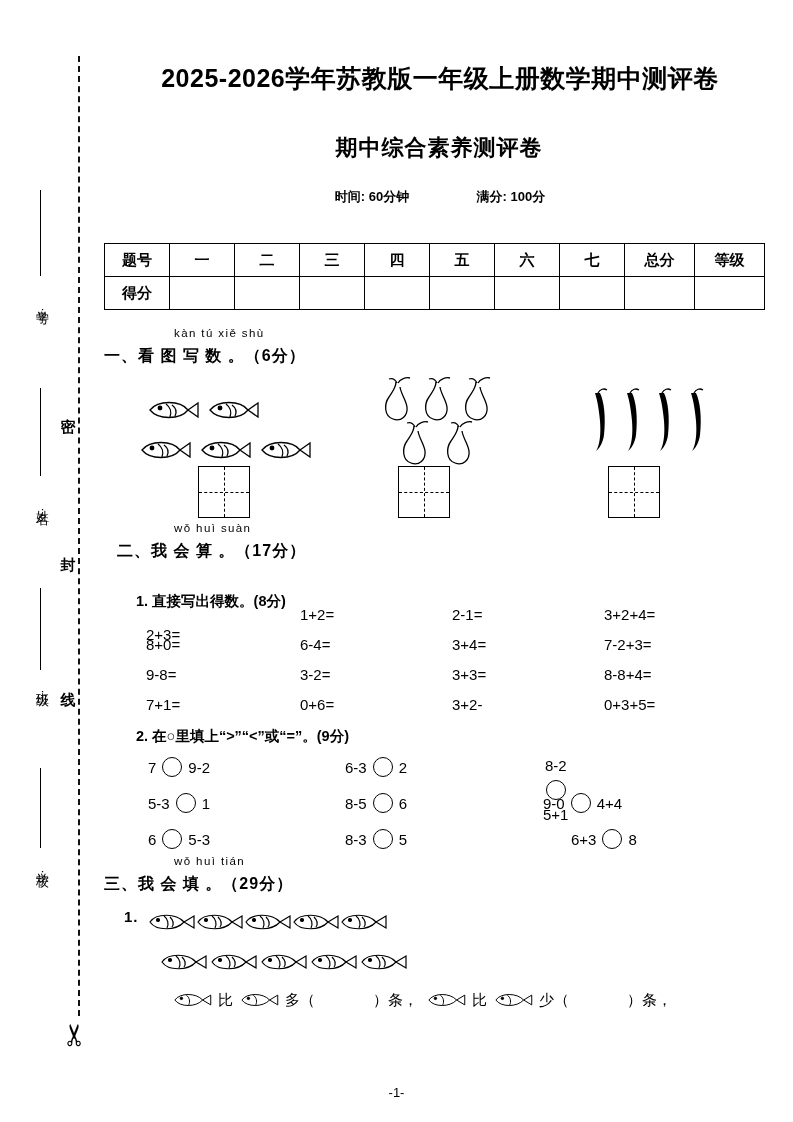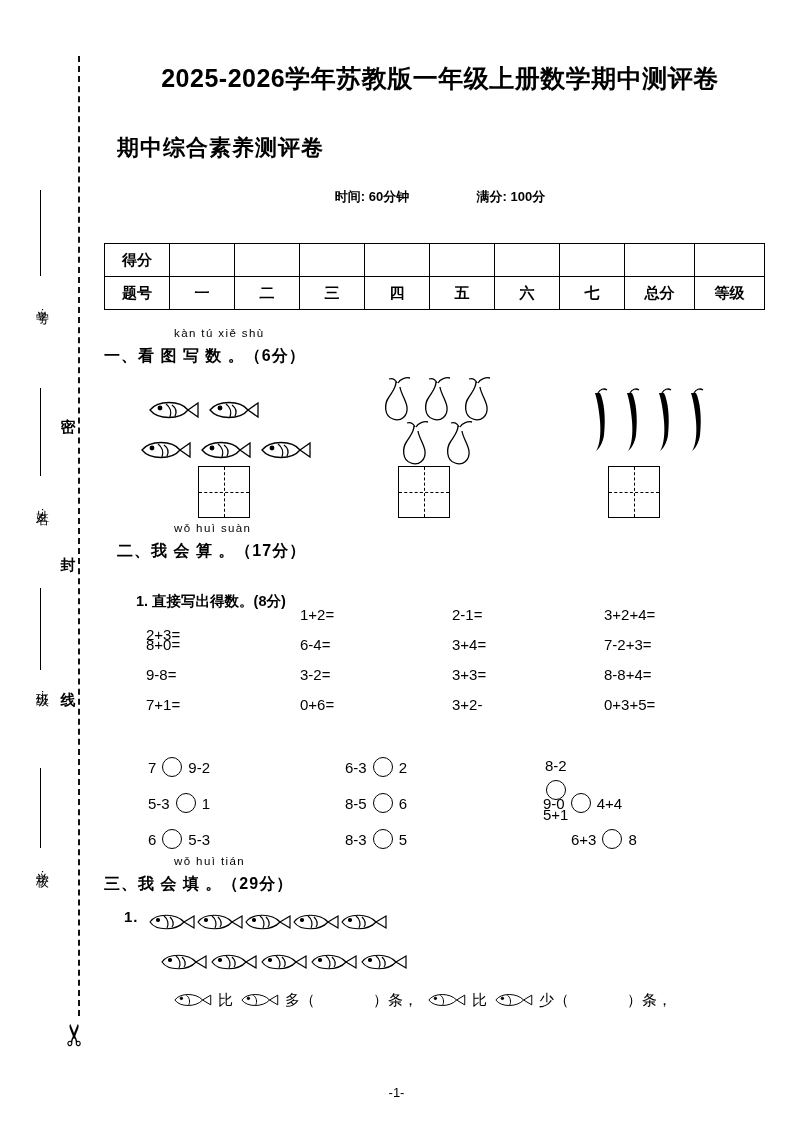--- a/index.html
+++ b/index.html
@@ -65,23 +65,24 @@
     top: 62px;
     width: 660px;
     text-align: center;
     font-family: "Liberation Sans", sans-serif;
     font-weight: bold;
     font-size: 25px;
     letter-spacing: 0.5px;
   }
   .doc-subtitle {
     position: absolute;
-    left: 117px;
+    left: 109px;
     top: 133px;
     width: 660px;
+    text-align: center;
     font-family: "Liberation Sans", sans-serif;
     font-weight: bold;
     font-size: 22px;
     letter-spacing: 1px;
   }
   .meta-row {
     position: absolute;
     left: 110px;
     top: 188px;
     width: 660px;
@@ -247,43 +248,43 @@
   <div class="doc-subtitle">期中综合素养测评卷</div>
   <div class="meta-row">
     <span>时间: 60分钟</span>
     <span class="gap"></span>
     <span>满分: 100分</span>
   </div>
 
   <table class="score-table">
     <tbody>
         <tr>
-      <td class="head">得分</td>
-      <td class="cell"></td>
-      <td class="cell"></td>
-      <td class="cell"></td>
-      <td class="cell"></td>
-      <td class="cell"></td>
-      <td class="cell"></td>
-      <td class="cell"></td>
-      <td class="wide"></td>
-      <td class="wide"></td>
-    </tr>
-    <tr>
       <td class="head">题号</td>
       <td class="cell">一</td>
       <td class="cell">二</td>
       <td class="cell">三</td>
       <td class="cell">四</td>
       <td class="cell">五</td>
       <td class="cell">六</td>
       <td class="cell">七</td>
       <td class="wide">总分</td>
       <td class="wide">等级</td>
     </tr>
+    <tr>
+      <td class="head">得分</td>
+      <td class="cell"></td>
+      <td class="cell"></td>
+      <td class="cell"></td>
+      <td class="cell"></td>
+      <td class="cell"></td>
+      <td class="cell"></td>
+      <td class="cell"></td>
+      <td class="wide"></td>
+      <td class="wide"></td>
+    </tr>
   </tbody>
     </table>
 
   <div class="pinyin" style="left:134px; top:327px;">kàn tú xiě shù</div>
   <div class="sec-head" style="left:104px; top:346px;">一、看 图 写 数 。（6分）</div>
 
   <div class="artgroup" style="left:140px; top:392px;">
     <svg width="190" height="85" viewBox="0 0 190 85">
       <g fill="none" stroke="#000" stroke-width="1.3">
         <g transform="translate(2,4)">
@@ -401,20 +402,21 @@
   <div class="calc" style="left:146px; top:666px;">9-8=</div>
   <div class="calc" style="left:300px; top:666px;">3-2=</div>
   <div class="calc" style="left:452px; top:666px;">3+3=</div>
   <div class="calc" style="left:604px; top:666px;">8-8+4=</div>
 
   <div class="calc" style="left:146px; top:696px;">7+1=</div>
   <div class="calc" style="left:300px; top:696px;">0+6=</div>
   <div class="calc" style="left:452px; top:696px;">3+2-</div>
   <div class="calc" style="left:604px; top:696px;">0+3+5=</div>
 
+  <div class="sub-head" style="left:136px; top:727px;">2. 在○里填上“&gt;”“&lt;”或“=”。(9分)</div>
 
   <div class="cmp" style="left:148px; top:757px;">
     <span>7</span>
     <span class="circle"></span>
     <span>9-2</span>
   </div>
   <div class="cmp" style="left:345px; top:757px;">
     <span>6-3</span>
     <span class="circle"></span>
     <span>2</span>

